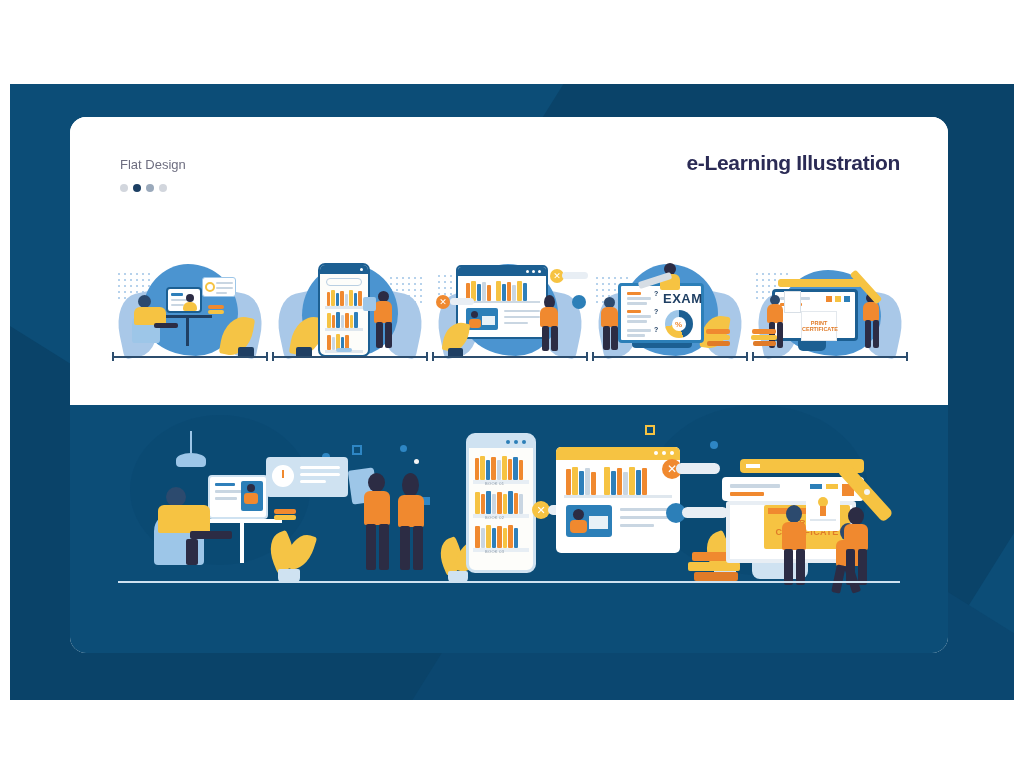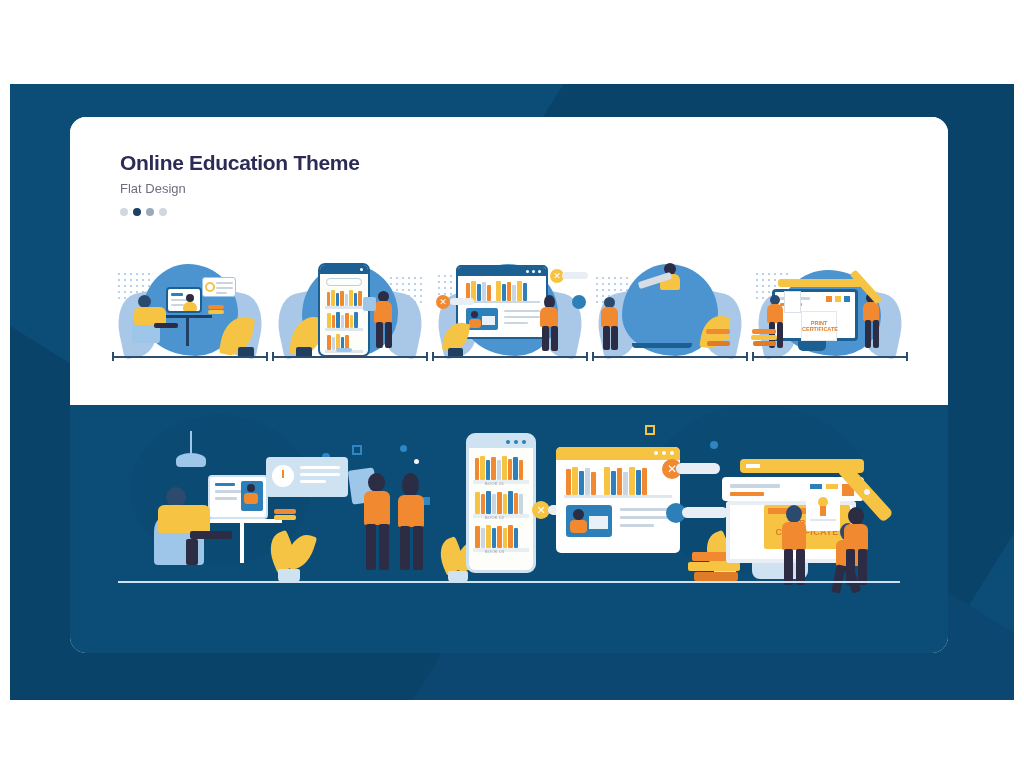--- a/index.html
+++ b/index.html
@@ -188,30 +188,30 @@
     <div class="diag-b"></div>
     <div class="diag-c"></div>
   </div>
 
   <div class="card">
 
     <div class="card-top">
 
       <div class="headings">
         <div class="head-left">
-          <div class="h-title">Online Education Theme</div>
           <div class="h-sub">Flat Design</div>
           <div class="dots">
             <span class="dot d1"></span>
             <span class="dot d2"></span>
             <span class="dot d3"></span>
             <span class="dot d4"></span>
           </div>
         </div>
         <div class="head-right">
+          <div class="h-title">e-Learning Illustration</div>
         </div>
       </div>
 
       <div class="thumbs">
 
         <div class="thumb">
           <div class="dotgrid" style="left:6px;top:22px"></div>
           <div class="leaf-l"></div>
           <div class="leaf-r"></div>
           <div class="blob"></div>
@@ -329,20 +329,36 @@
           <div style="position:absolute;left:18px;bottom:11px;width:15px;height:10px;background:#1f3f63;border-radius:2px"></div>
           <div class="ground"></div>
         </div>
 
         <div class="thumb">
           <div class="dotgrid" style="left:4px;top:26px"></div>
           <div class="leaf-l"></div>
           <div class="leaf-r"></div>
           <div class="blob"></div>
           <div class="leaf-y" style="right:22px;bottom:20px;width:26px;height:34px"></div>
+          <div class="scr-dev" style="left:28px;top:34px;width:86px;height:60px;border:3px solid #2c7fb8;border-radius:4px">
+            <div class="bar-o" style="left:6px;top:6px;width:14px;height:3px"></div>
+            <div class="bar-g" style="left:6px;top:11px;width:24px;height:3px"></div>
+            <div class="bar-g" style="left:6px;top:16px;width:20px;height:3px"></div>
+            <div class="bar-o" style="left:6px;top:24px;width:14px;height:3px"></div>
+            <div class="bar-g" style="left:6px;top:29px;width:24px;height:3px"></div>
+            <div class="bar-g" style="left:6px;top:34px;width:20px;height:3px"></div>
+            <div class="bar-g" style="left:6px;top:43px;width:24px;height:3px"></div>
+            <div class="bar-g" style="left:6px;top:48px;width:18px;height:3px"></div>
+            <div style="position:absolute;left:33px;top:4px;font-size:7px;color:#1f3f63;font-weight:bold">?</div>
+            <div style="position:absolute;left:33px;top:22px;font-size:7px;color:#1f3f63;font-weight:bold">?</div>
+            <div style="position:absolute;left:33px;top:40px;font-size:7px;color:#1f3f63;font-weight:bold">?</div>
+            <div class="exam-txt" style="left:42px;top:5px;font-size:13px">EXAM</div>
+            <div class="donut" style="left:44px;top:24px;width:28px;height:28px"></div>
+            <div style="position:absolute;left:54px;top:34px;font-size:8px;color:#f0892f;font-weight:bold;z-index:2">%</div>
+          </div>
           <div style="position:absolute;left:42px;top:94px;width:60px;height:5px;background:#1c5f92;border-radius:0 0 4px 4px"></div>
           <div class="person-head" style="left:74px;top:14px;width:12px;height:12px;background:#2c2c44"></div>
           <div class="person-body" style="left:70px;top:25px;width:20px;height:16px;background:#f6c342"></div>
           <div style="position:absolute;left:48px;top:28px;width:34px;height:7px;background:#d6dde4;border-radius:2px;transform:rotate(-18deg)"></div>
           <div class="person-head" style="left:14px;top:48px;width:11px;height:11px;background:#2c4a6e"></div>
           <div class="person-body" style="left:11px;top:58px;width:17px;height:20px;background:#f0892f"></div>
           <div class="person-leg" style="left:13px;top:77px;width:7px;height:24px"></div>
           <div class="person-leg" style="left:21px;top:77px;width:7px;height:24px"></div>
           <div class="books" style="left:116px;top:80px;width:24px;height:5px;background:#f0892f"></div>
           <div class="books" style="left:114px;top:86px;width:26px;height:5px;background:#f6c342"></div>

